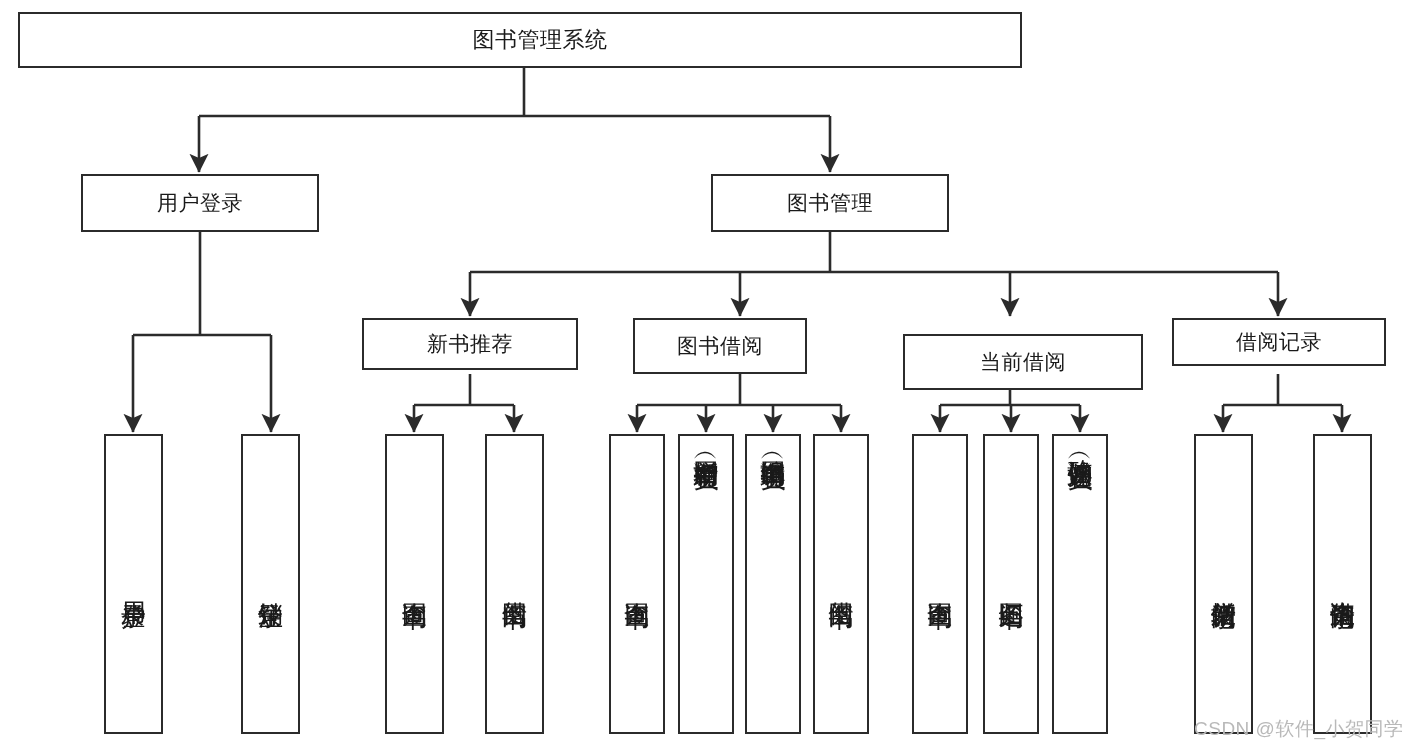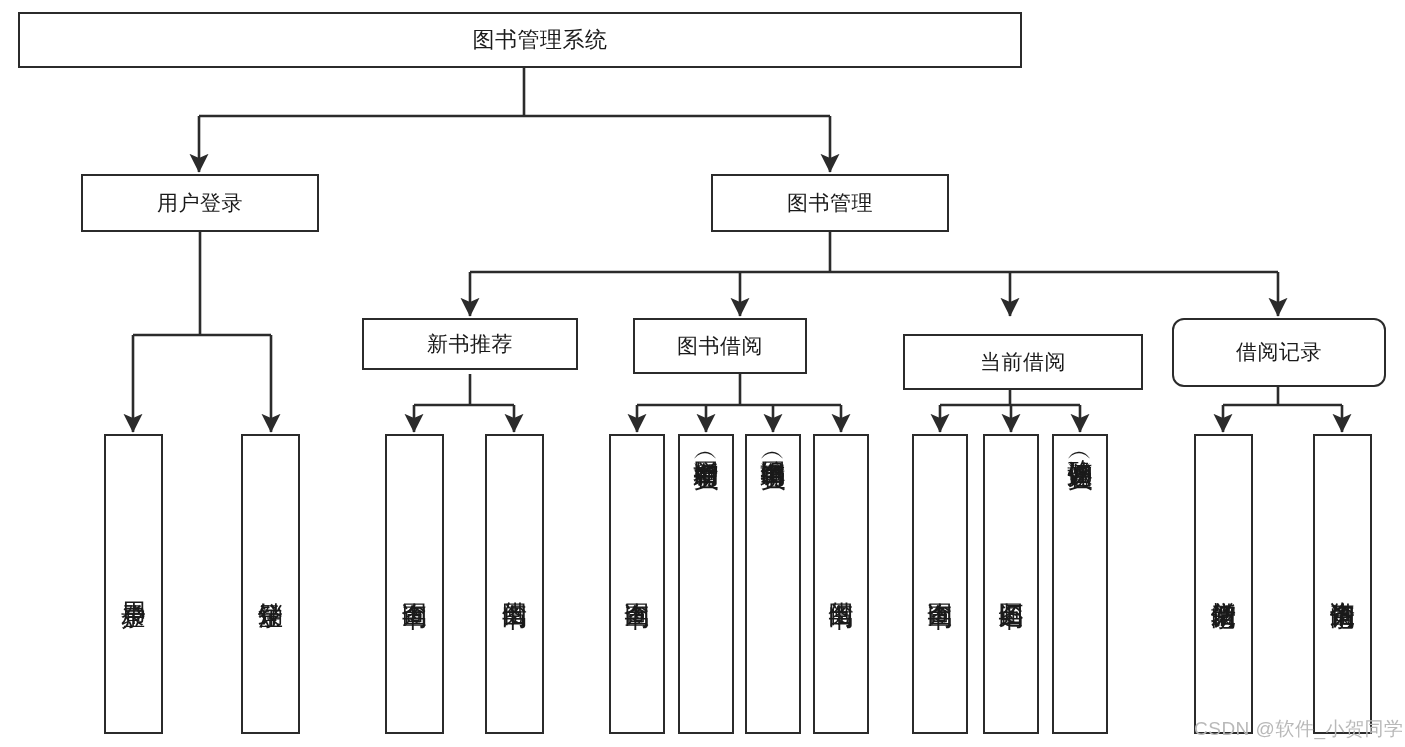--- a/index.html
+++ b/index.html
@@ -145,21 +145,21 @@
 
   <div class="node horizontal" style="left: 362px; top: 318px; width: 216px; height: 52px;">
     <span class="node-label">新书推荐</span>
   </div>
   <div class="node horizontal" style="left: 633px; top: 318px; width: 174px; height: 56px; align-items: center;">
     <span class="node-label">图书借阅</span>
   </div>
   <div class="node horizontal" style="left: 903px; top: 334px; width: 240px; height: 56px;">
     <span class="node-label">当前借阅</span>
   </div>
-  <div class="node horizontal" style="left: 1172px; top: 318px; width: 214px; height: 69px; border-radius: 12px;">
+  <div class="node horizontal" style="left: 1172px; top: 318px; width: 214px; height: 48px;">
     <span class="node-label">借阅记录</span>
   </div>
 
   <div class="node vertical v-mid" style="left: 104px; top: 434px; width: 59px; height: 300px;">
     <span class="node-label">用户登录</span>
   </div>
   <div class="node vertical v-mid" style="left: 241px; top: 434px; width: 59px; height: 300px;">
     <span class="node-label">注销登录</span>
   </div>
 

